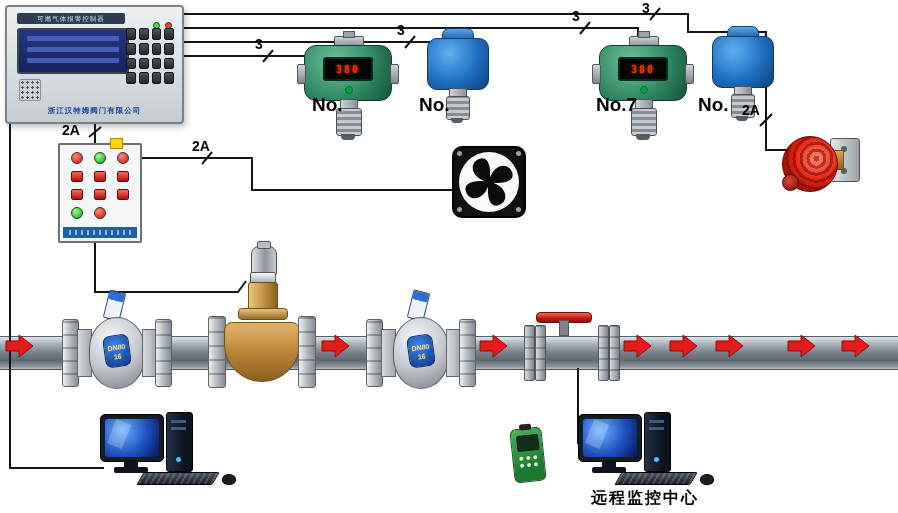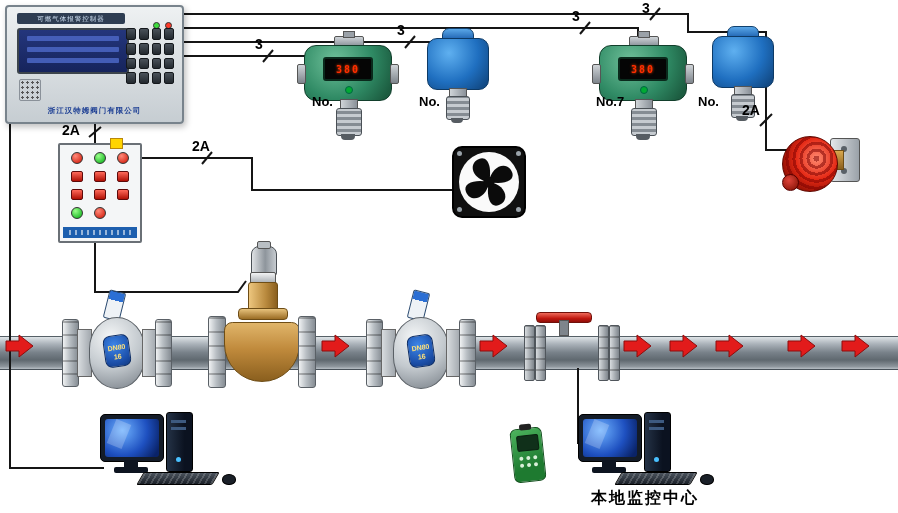--- a/index.html
+++ b/index.html
@@ -73,21 +73,21 @@
   .bdet{position:absolute;width:66px;height:96px;z-index:3;}
   .bdet .cap{position:absolute;left:18px;top:0;width:30px;height:11px;background:linear-gradient(#5aa7e8,#1b5fae);
     border:1px solid #10406e;border-radius:7px 7px 0 0;}
   .bdet .body{position:absolute;left:3px;top:10px;width:60px;height:50px;border-radius:10px;
     background:radial-gradient(circle at 35% 28%,#5fb0f0,#1f6fc0 55%,#124a85 90%);border:1px solid #0d3a66;}
   .bdet .stem{position:absolute;left:25px;top:60px;width:16px;height:8px;background:linear-gradient(90deg,#cfd4d8,#8a9199);border:1px solid #555;}
   .bdet .filter{position:absolute;left:22px;top:68px;width:22px;height:22px;border:1px solid #4a5056;border-radius:3px;
     background:repeating-linear-gradient(0deg,#c6cbd0 0 3px,#858c93 3px 6px);}
   .bdet .tip{position:absolute;left:27px;top:90px;width:12px;height:5px;background:#565c62;border-radius:0 0 4px 4px;}
 
-  .lab{position:absolute;z-index:5;font-size:13px;font-weight:bold;color:#000;}
+  .lab{position:absolute;z-index:5;font-size:19px;font-weight:bold;color:#000;}
 
   
   .fan{position:absolute;left:452px;top:146px;width:70px;height:68px;z-index:3;background:#101010;
     border:2px solid #000;border-radius:10px;}
   .fan .inner{position:absolute;left:5px;top:4px;width:60px;height:60px;background:#fafafa;border-radius:50%;}
   .fan svg{position:absolute;left:5px;top:4px;}
   .fan .screws{position:absolute;width:5px;height:5px;border-radius:50%;background:#9aa3aa;left:3px;top:3px;
     box-shadow:59px 0 0 #9aa3aa,0 56px 0 #9aa3aa,59px 56px 0 #9aa3aa;}
 
   
@@ -409,21 +409,21 @@
     <div class="kb"></div>
     <div class="mouse"></div>
   </div>
 
   <div class="handheld">
     <div class="hh-clip"></div>
     <div class="hh-scr"></div>
     <div class="hh-btns"></div>
   </div>
 
-  <div class="station-label" style="left:565px;top:488px;">本地监控中心</div>
+  <div class="station-label" style="left:565px;top:488px;">远程监控中心</div>
 
   <div class="wlab" style="left:255px;top:36px;">3</div>
   <div class="wlab" style="left:397px;top:22px;">3</div>
   <div class="wlab" style="left:572px;top:8px;">3</div>
   <div class="wlab" style="left:642px;top:0px;">3</div>
   <div class="wlab" style="left:742px;top:102px;">2A</div>
   <div class="wlab" style="left:62px;top:122px;">2A</div>
   <div class="wlab" style="left:192px;top:138px;">2A</div>
 
 </div>

